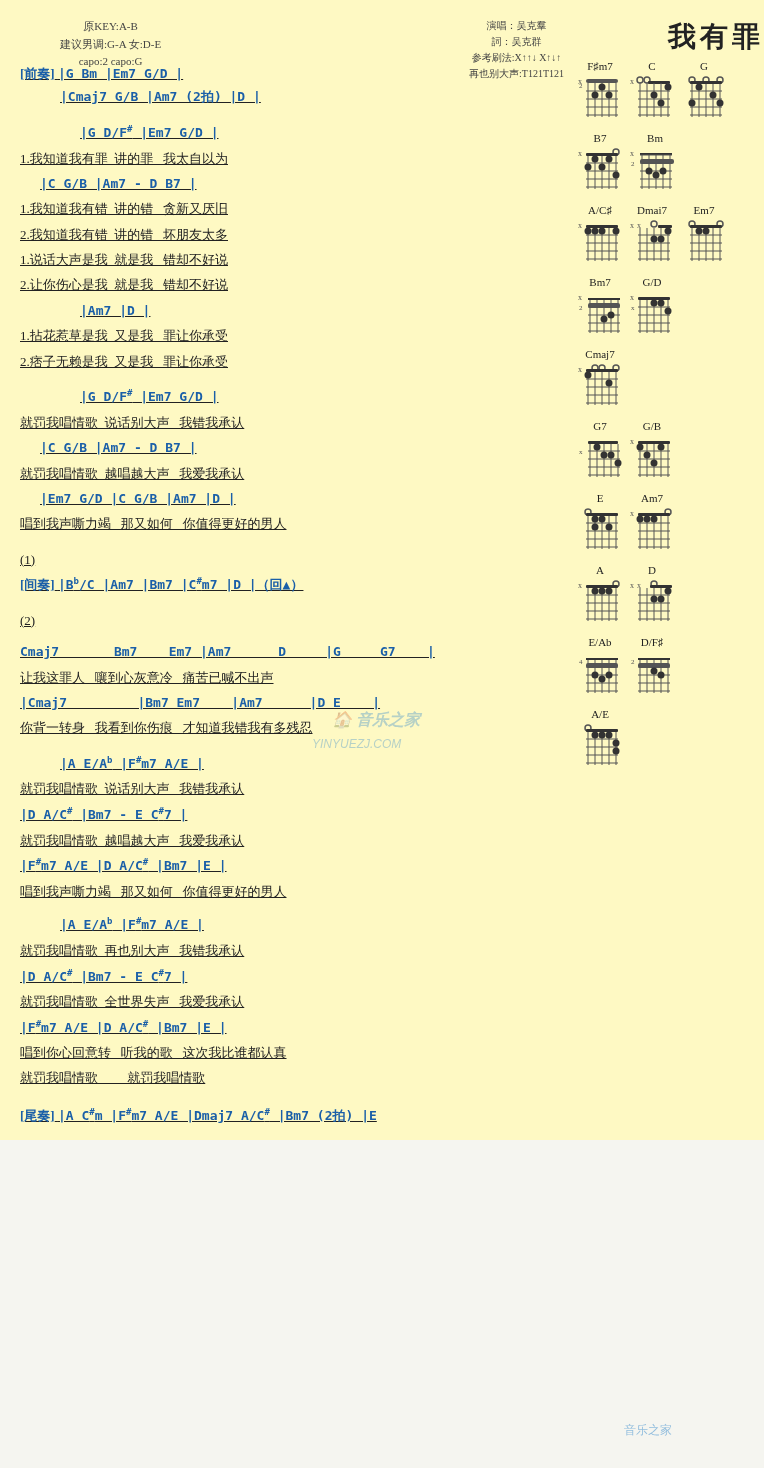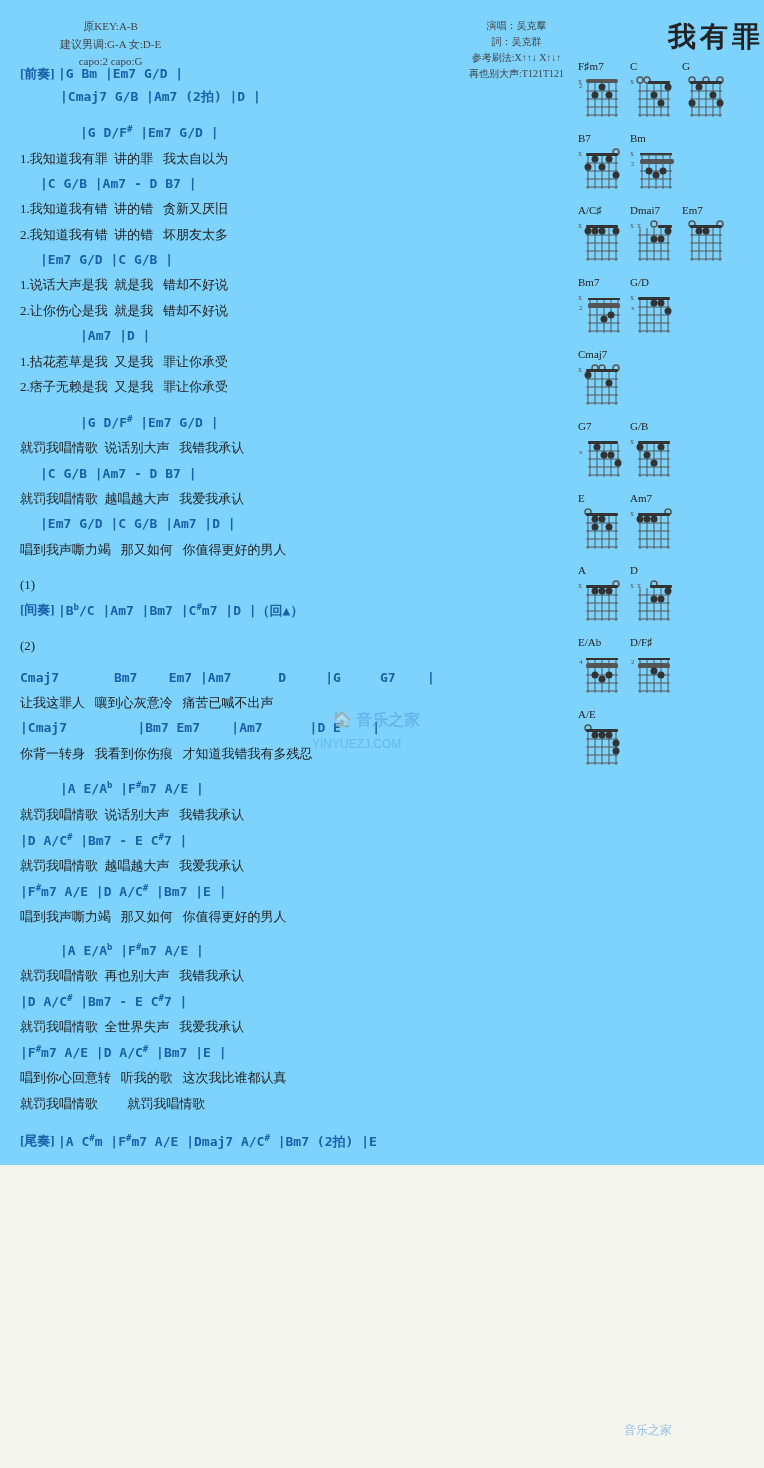--- a/index.html
+++ b/index.html
@@ -6,21 +6,21 @@
     body {
       background: #f5f5f0;
       font-family: "SimSun", "宋体", serif;
       width: 764px;
       min-height: 1468px;
       position: relative;
       overflow-x: hidden;
     }
     .page {
       width: 764px;
-      background: #7dd3fc;
+      background: #fef9c3;
       padding: 10px 0;
     }
     .title-section {
       text-align: center;
       padding: 8px 0 4px 0;
       position: relative;
     }
     .song-title {
       font-size: 28px;
       font-weight: bold;
@@ -47,37 +47,38 @@
     .main-content {
       display: flex;
       flex-direction: row;
     }
     .lyrics-section {
       flex: 1;
       padding: 0 10px 0 20px;
       font-size: 13px;
       color: #222;
       line-height: 1.8;
+      text-decoration: underline;
     }
     .chord-diagrams {
       width: 195px;
       padding: 0 5px;
       flex-shrink: 0;
     }
     .chord-row {
       display: flex;
       flex-direction: row;
       justify-content: flex-start;
       margin-bottom: 4px;
       align-items: flex-start;
     }
     .chord-item {
       display: flex;
       flex-direction: column;
-      align-items: flex-start;
+      align-items: center;
       margin: 0 4px 6px 4px;
     }
     .chord-name {
       font-size: 11px;
       color: #222;
       margin-bottom: 2px;
       text-align: center;
     }
     .chord-line {
       font-family: monospace;
@@ -135,23 +136,20 @@
 
       <div class="block">
         <span class="chord-line" style="margin-left:60px">|G              D/F<sup>#</sup>   |Em7    G/D   |</span>
       </div>
       <div class="block">1.我知道我有罪 &nbsp;讲的罪 &nbsp; 我太自以为</div>
       <div class="block">
         <span class="chord-line" style="margin-left:20px">|C          G/B    |Am7  -  D    B7   |</span>
       </div>
       <div class="block">1.我知道我有错 &nbsp;讲的错 &nbsp; 贪新又厌旧</div>
       <div class="block">2.我知道我有错 &nbsp;讲的错 &nbsp; 坏朋友太多</div>
-      <div class="block">
-        <span class="chord-line" style="margin-left:20px">|Em7    G/D    |C        G/B    |</span>
-      </div>
       <div class="block">1.说话大声是我 &nbsp;就是我 &nbsp; 错却不好说</div>
       <div class="block">2.让你伤心是我 &nbsp;就是我 &nbsp; 错却不好说</div>
       <div class="block">
         <span class="chord-line" style="margin-left:60px">|Am7              |D              |</span>
       </div>
       <div class="block">1.拈花惹草是我 &nbsp;又是我 &nbsp; 罪让你承受</div>
       <div class="block">2.痞子无赖是我 &nbsp;又是我 &nbsp; 罪让你承受</div>
 
       <div style="height:8px"></div>
 
@@ -699,21 +697,21 @@
             <circle cx="31" cy="13" r="3.5" fill="#333"></circle>
             <circle cx="38" cy="29" r="3.5" fill="#333"></circle>
             <circle cx="38" cy="21" r="3.5" fill="#333"></circle>
           </svg>
         </div>
       </div>
 
     </div>
   </div>
 
-  <div class="watermark" style="top: 700px; left: 50%; transform: translateX(-50%);">
+  <div class="watermark" style="top: 700px; left: 50%; transform: translateX(-50%); font-style: italic;">
     <svg width="200" height="60" viewBox="0 0 200 60">
       <text x="50" y="25" font-size="16" fill="#3388cc" font-family="sans-serif" font-weight="bold">🏠 音乐之家</text>
       <text x="30" y="48" font-size="12" fill="#3388cc" font-family="sans-serif">YINYUEZJ.COM</text>
     </svg>
   </div>
 
   <div style="position: absolute; bottom: 20px; right: 20px; opacity: 0.5;">
     <svg width="120" height="30" viewBox="0 0 120 30">
       <text x="0" y="20" font-size="12" fill="#3388cc" font-family="sans-serif">音乐之家</text>
     </svg>

